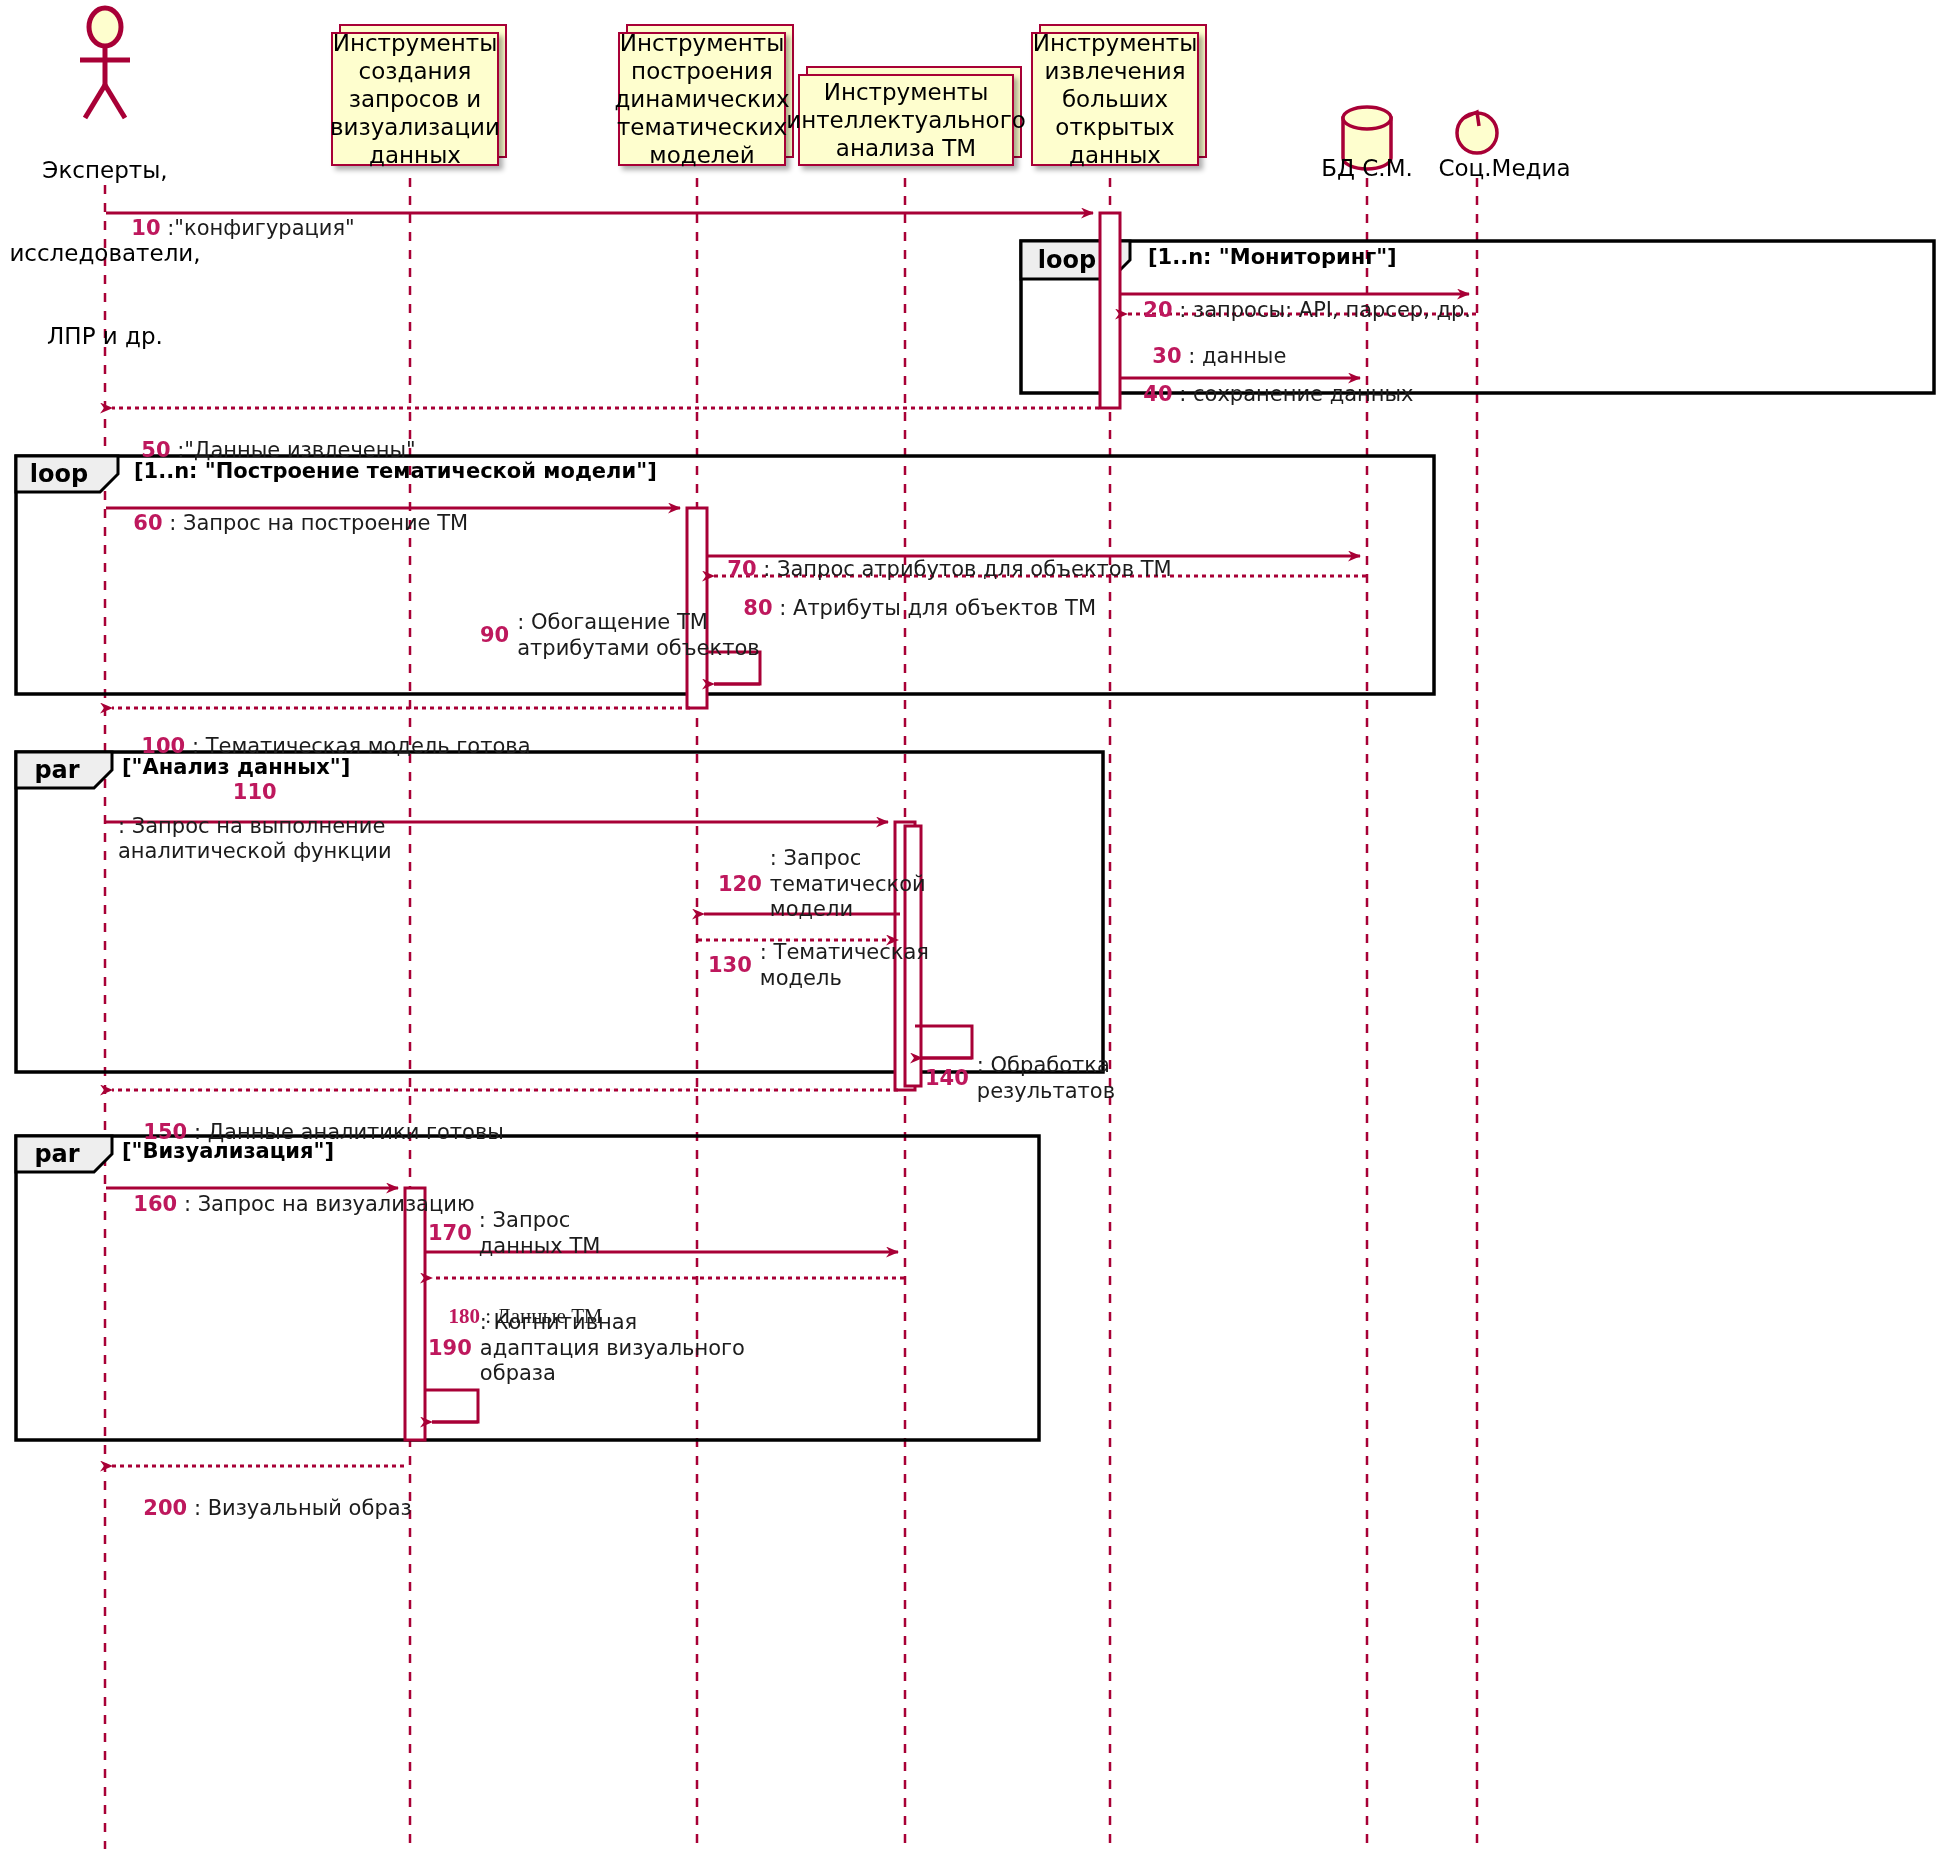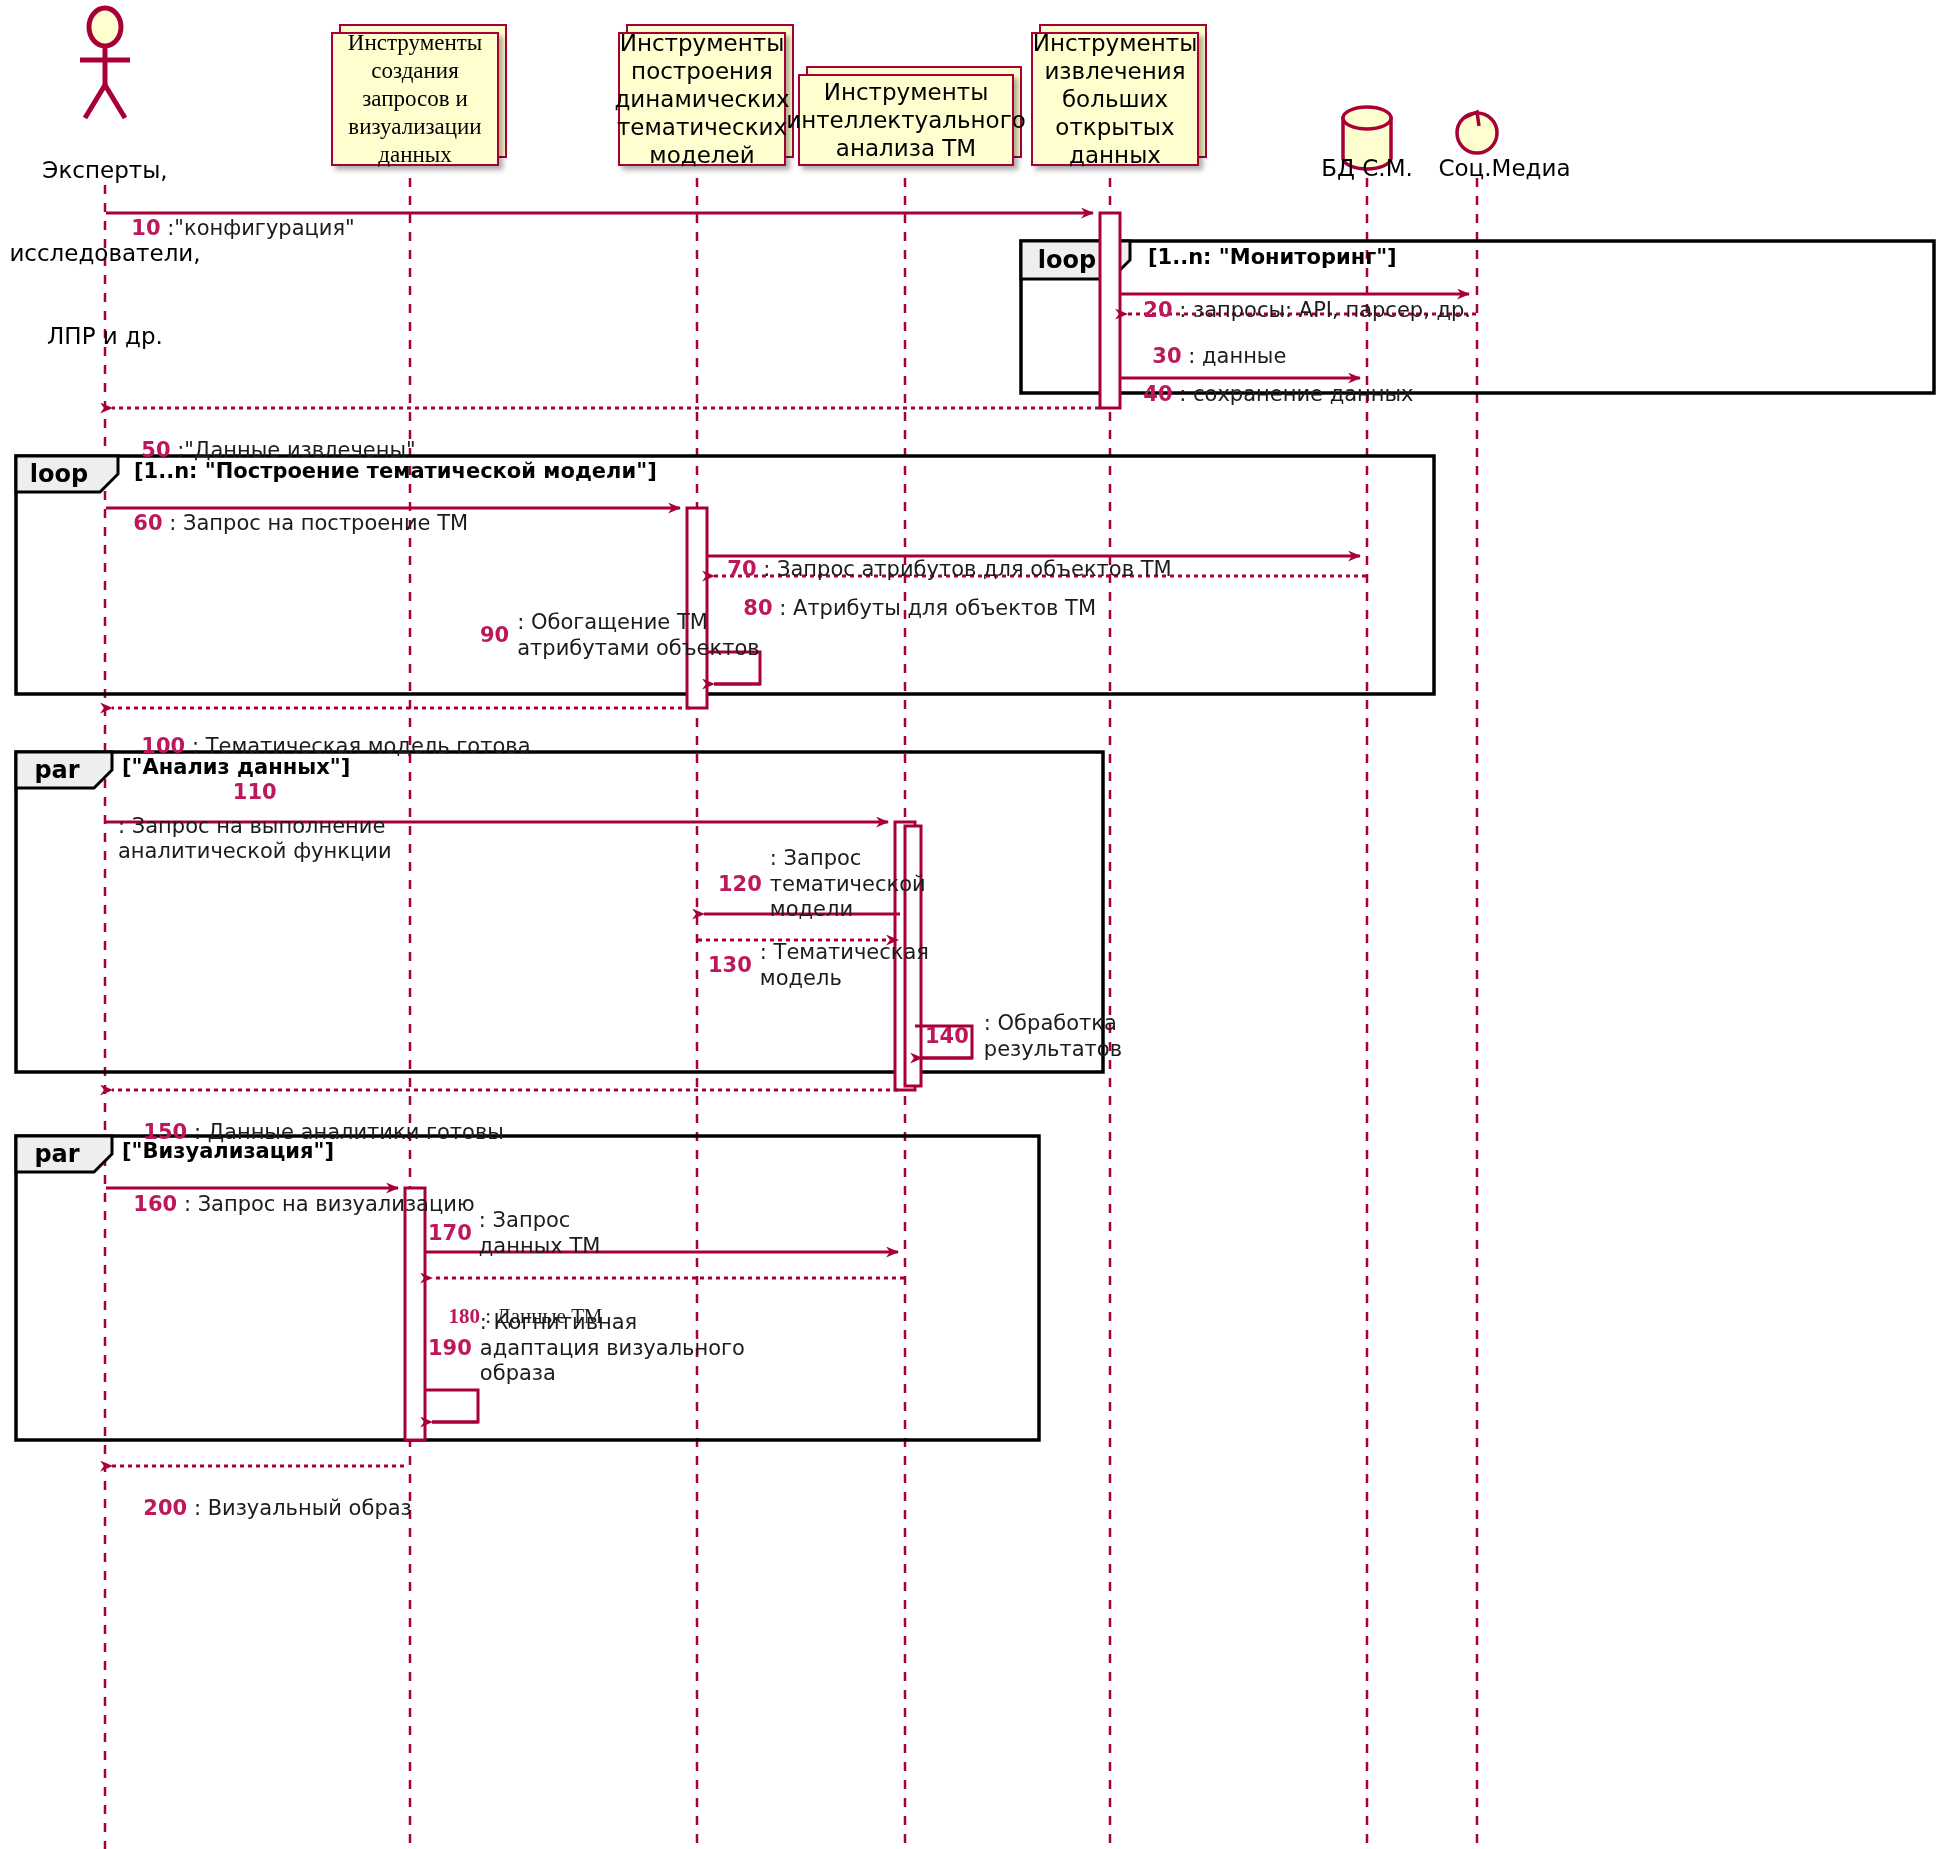--- a/index.html
+++ b/index.html
@@ -135,21 +135,21 @@
 
   <g stroke="#A80036" stroke-width="3" fill="none">
     <path d="M425,1390 L478,1390 L478,1422 L432,1422"></path>
     <line x1="478" y1="1422" x2="432" y2="1422" marker-end="url(#ahl)"></line>
   </g>
 
   <line x1="404" y1="1466" x2="112" y2="1466" stroke="#A80036" stroke-width="3" stroke-dasharray="4,4" marker-end="url(#ahl)"></line>
 </svg>
 
 <div class="pshadow" style="left:339px;top:24px;width:164px;height:130px;"></div>
-<div class="pbox" style="left:331px;top:32px;width:164px;height:130px;font-family:Liberation Serif, serif;">Инструменты
+<div class="pbox" style="left:331px;top:32px;width:164px;height:130px;">Инструменты
 создания
 запросов и
 визуализации
 данных</div>
 
 <div class="pshadow" style="left:626px;top:24px;width:164px;height:130px;"></div>
 <div class="pbox" style="left:618px;top:32px;width:164px;height:130px;">Инструменты
 построения
 динамических
 тематических
@@ -237,21 +237,21 @@
   <b>120</b><span>: Запрос
 тематической
 модели</span>
 </div>
 
 <div class="lbl" style="left:708px;top:940px;display:flex;align-items:center;gap:8px;">
   <b>130</b><span>: Тематическая
 модель</span>
 </div>
 
-<div class="lbl" style="left:925px;top:1011px;display:flex;align-items:center;gap:15px;">
+<div class="lbl" style="left:925px;top:1053px;display:flex;align-items:center;gap:8px;">
   <b>140</b><span>: Обработка
 результатов</span>
 </div>
 
 <div class="lbl" style="left:130px;top:1094px;">
   <b>150</b><span> : Данные аналитики готовы</span>
 </div>
 
 <div class="lbl" style="left:120px;top:1166px;">
   <b>160</b><span> : Запрос на визуализацию</span>

